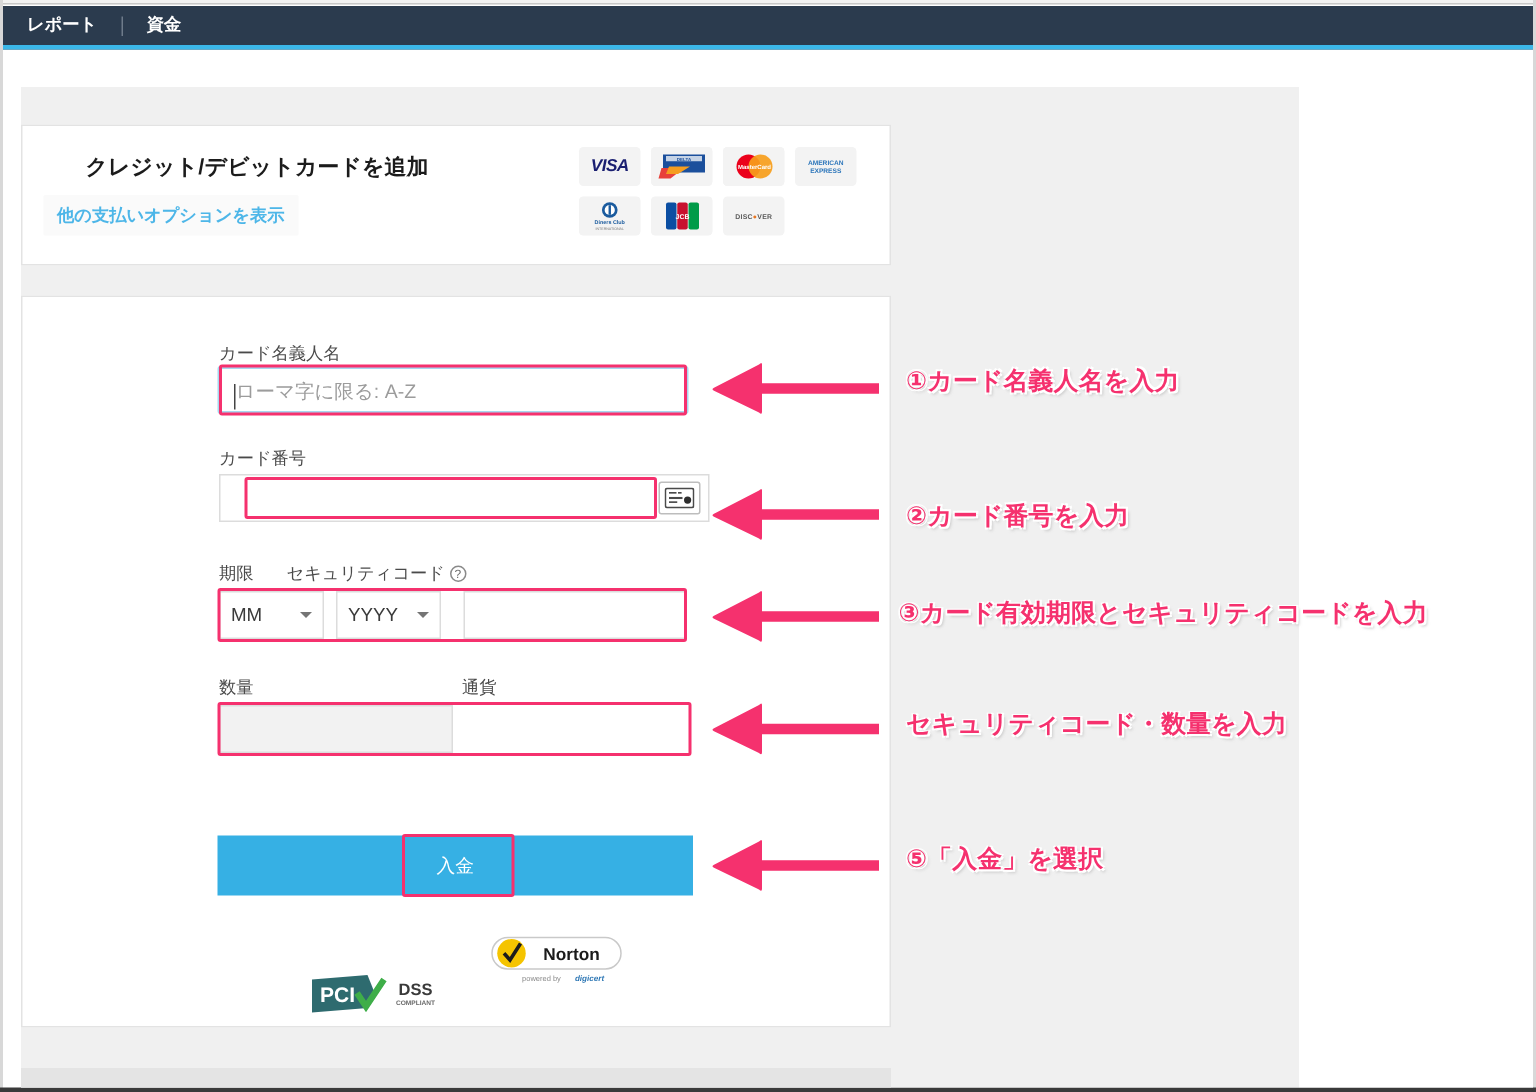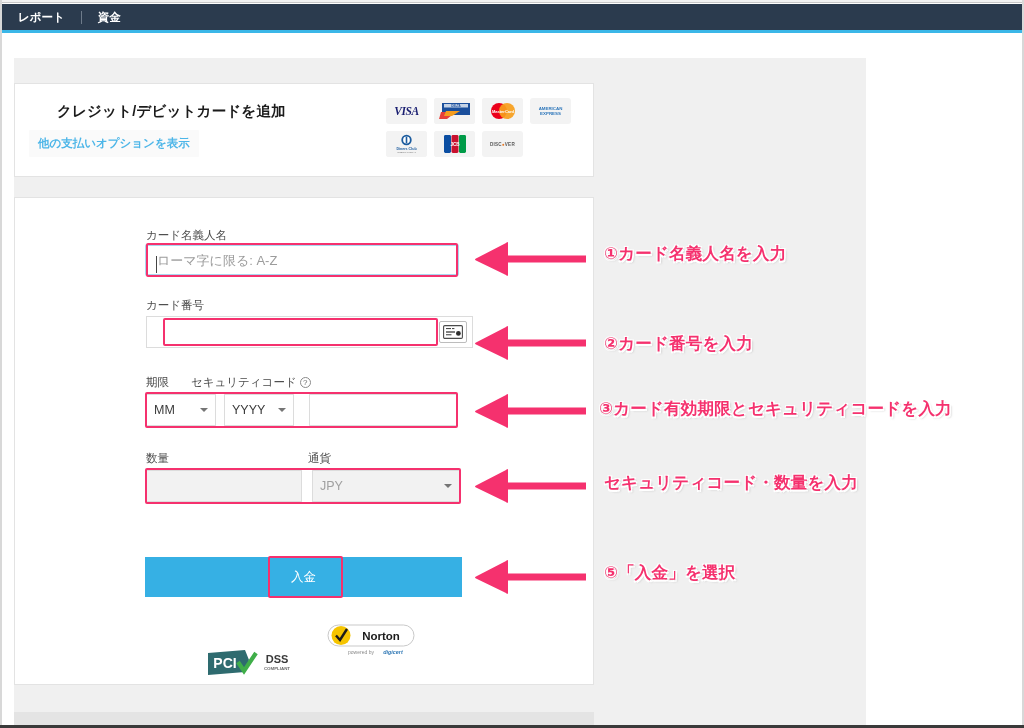--- a/index.html
+++ b/index.html
@@ -50,21 +50,21 @@
     padding:6px 9px; white-space:nowrap; cursor:pointer; border-radius:1px;
   }
 
   
   .brands { position:absolute; left:371px; top:14px; width:195px; }
   .brand-row { display:flex; gap:7px; margin-bottom:7px; }
   .brand {
     width:41px; height:26px; background:#f3f3f3; border-radius:3px;
     display:flex; align-items:center; justify-content:center; overflow:hidden;
   }
-  .b-visa { color:#1a1f71; font-size:11.5px; font-weight:bold; font-style:italic; letter-spacing:-.4px;font-family:Liberation Serif, serif; }
+  .b-visa { color:#1a1f71; font-size:11.5px; font-weight:bold; font-style:italic; letter-spacing:-.4px; }
   .b-amex { color:#2e77bb; font-size:4.4px; font-weight:bold; line-height:1.25; text-align:center; }
   .b-disc { font-size:4.6px; font-weight:bold; color:#5a5a5a; letter-spacing:.2px; }
 
   
   .form-label {
     position:absolute; font-size:11.5px; color:#4a4a4a;
   }
   .fld {
     position:absolute; background:#ffffff; border:1px solid #dcdcdc;
   }
@@ -247,24 +247,20 @@
       <input class="fld-input" type="text" style="">
     </div>
     <div class="hl" style="left:130px; top:194px; width:313px; height:36px;"></div>
 
     <div class="form-label" style="left:131px; top:253px;font-family:Liberation Mono, monospace;">数量</div>
     <div class="form-label" style="left:293px; top:253px;">通貨</div>
 
     <div class="fld disabled-fld" style="left:131px; top:272px; width:156px; height:32px;">
       <input class="fld-input" type="text" style="">
     </div>
-    <div class="sel disabled-fld" style="left:297px; top:272px; width:148px; height:32px;">
-      <span class="cap">JPY</span>
-      <span class="tri"></span>
-    </div>
     <div class="hl" style="left:130px; top:270px; width:316px; height:36px;"></div>
   </div>
 
   <div class="deposit-btn">入金</div>
   <div class="hl" style="left:268px; top:556px; width:75px; height:42px;"></div>
 
   <div class="badges">
     <div class="pci">
       <svg width="98" height="34" viewBox="0 0 98 34">
         <polygon points="3,6 40,3 44,13 40,25 3,28" fill="#2e6b6f"></polygon>

